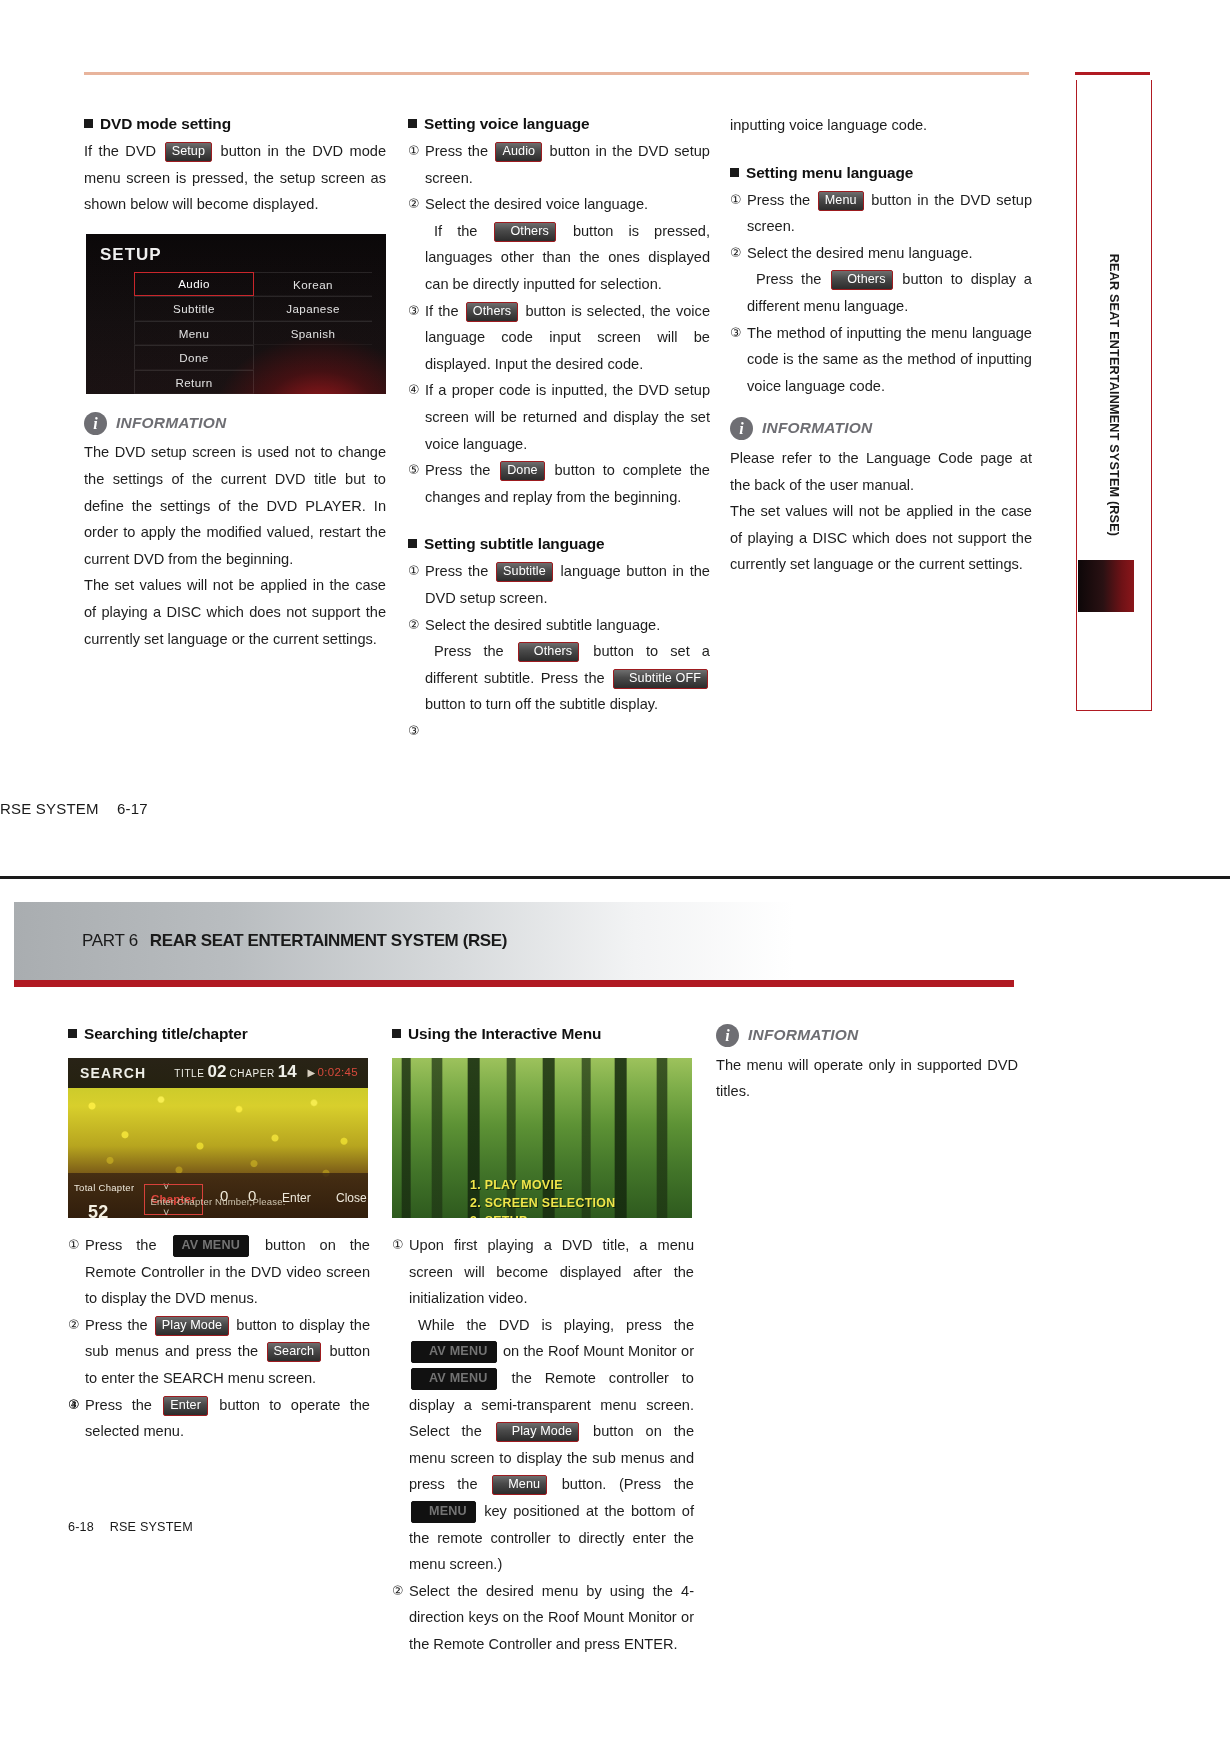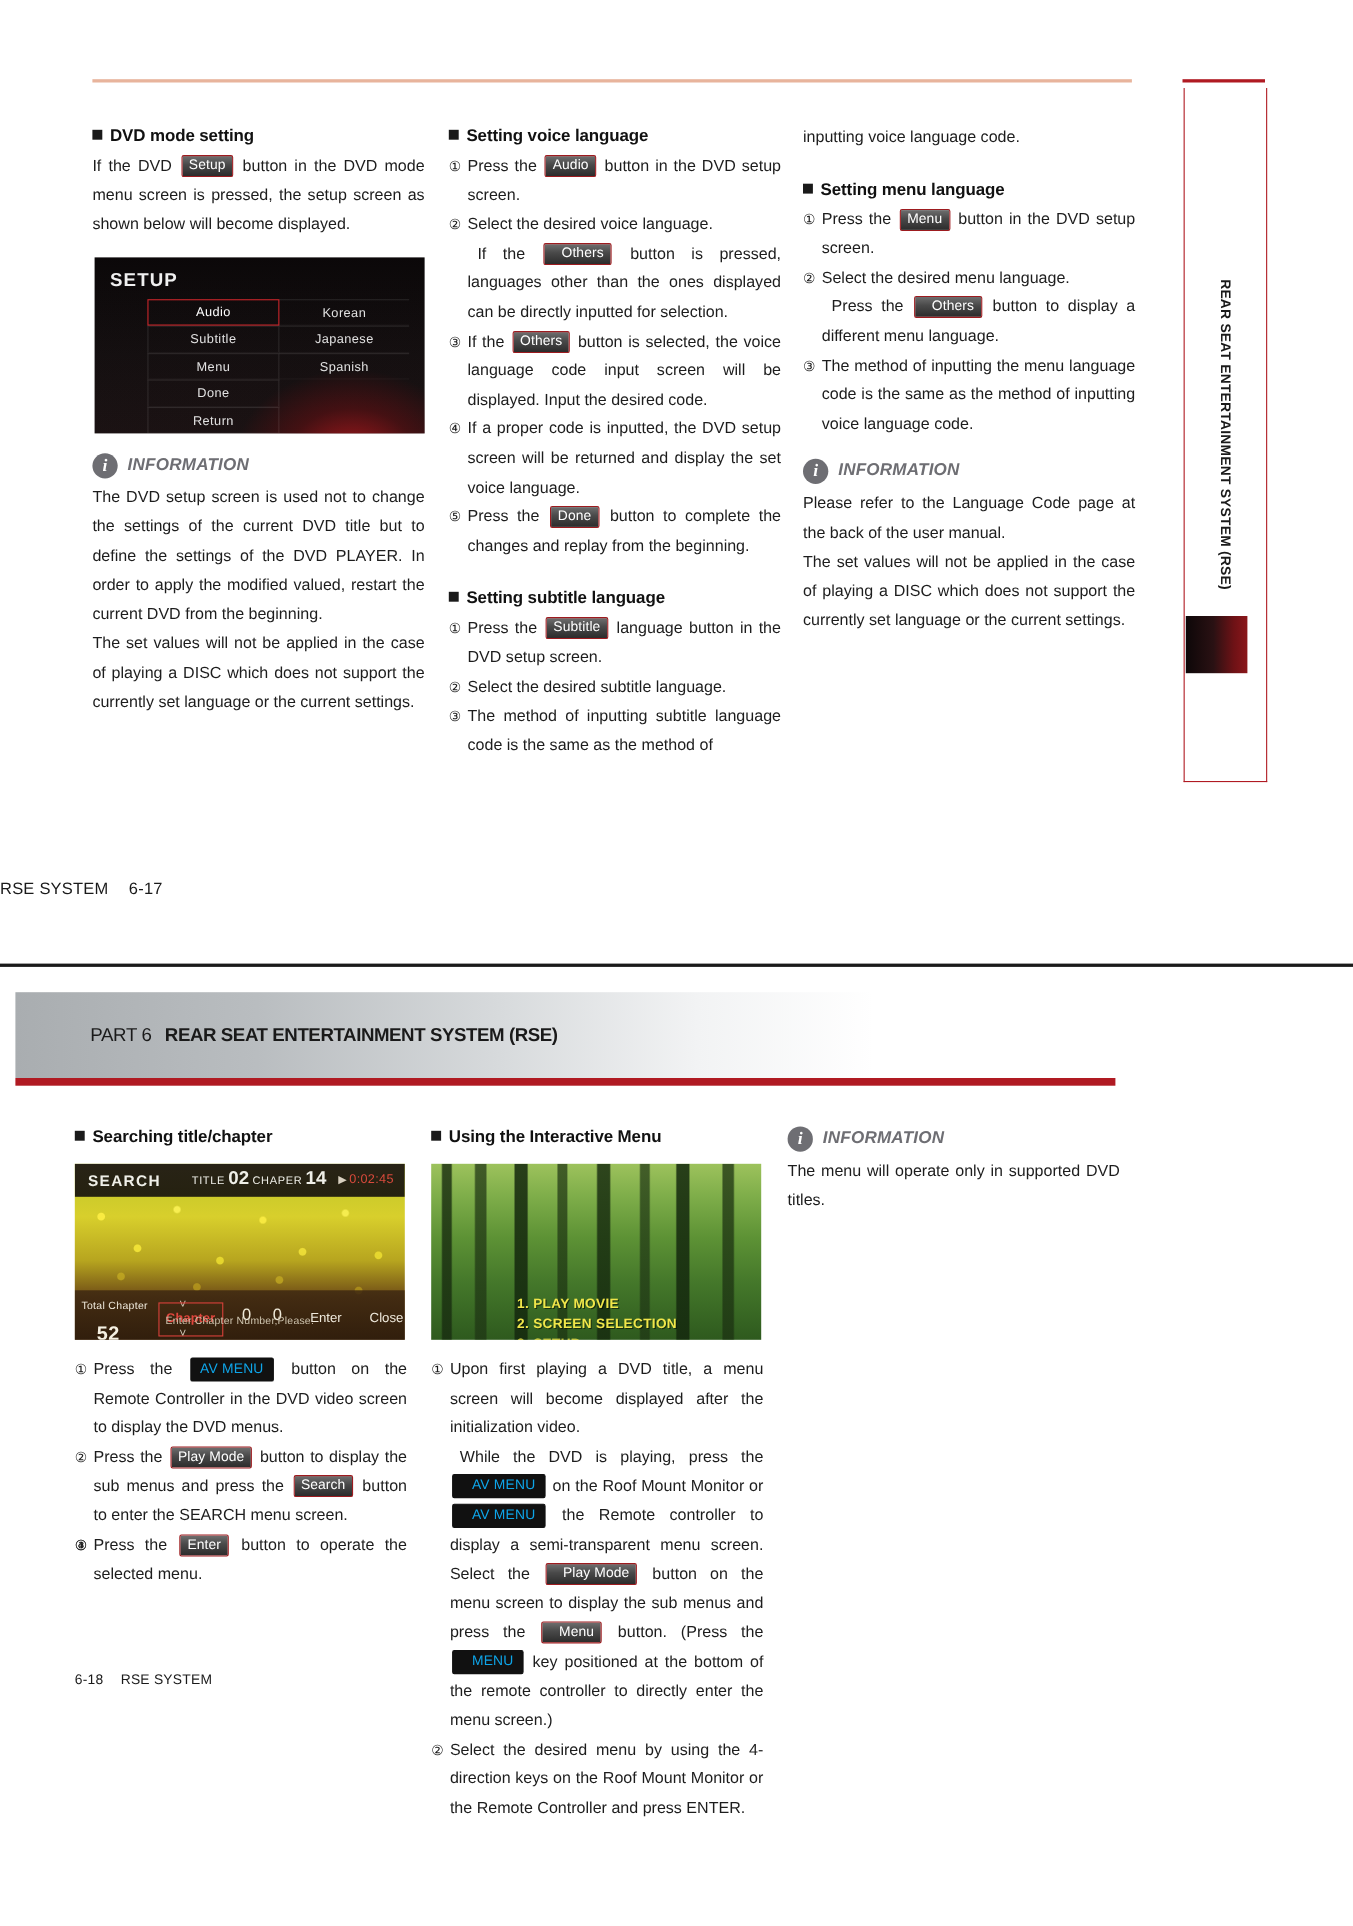--- a/index.html
+++ b/index.html
@@ -101,22 +101,22 @@
     border-radius: 2px;
     padding: 1px 6px 2px 6px;
     margin: 0 2px;
     vertical-align: 1px;
     white-space: nowrap;
     letter-spacing: 0.1px;
   }
   .key.black {
     background: #111111;
     border: 1.4px solid #111111;
-    color: #0ea5e9;
-    font-weight: normal;
+    color: #737373;
+    font-weight: bold;
     letter-spacing: 0.2px;
     padding: 2px 8px 3px 8px;
   }
 
   
   .info-head {
     display: flex;
     align-items: center;
     gap: 9px;
     margin: 16px 0 3px 0;
@@ -505,25 +505,31 @@
       <div class="li">
         <span class="num">①</span>
         <span>Press the</span>
         <span class="key">Subtitle</span>
         <span>language button in the DVD setup screen.</span>
       </div>
 
       <div class="li">
         <span class="num">②</span>
         <span>Select the desired subtitle language.</span>
+        <span class="sub">
+          <span>Press the</span>
+          <span class="key">Others</span>
+          <span>button to set a different subtitle. Press the</span>
+          <span class="key">Subtitle OFF</span>
+          <span>button to turn off the subtitle display.</span>
+        </span>
       </div>
 
       <div class="li">
         <span class="num">③</span>
-        <span>The method of inputting subtitle language code is the same as the method of</span>
       </div>
     </div>
 
     <div class="col col-c">
       <p class="para">inputting voice language code.</p>
 
       <h3 class="sec gap">
         <span class="bullet"></span><span>Setting menu language</span>
       </h3>
 

